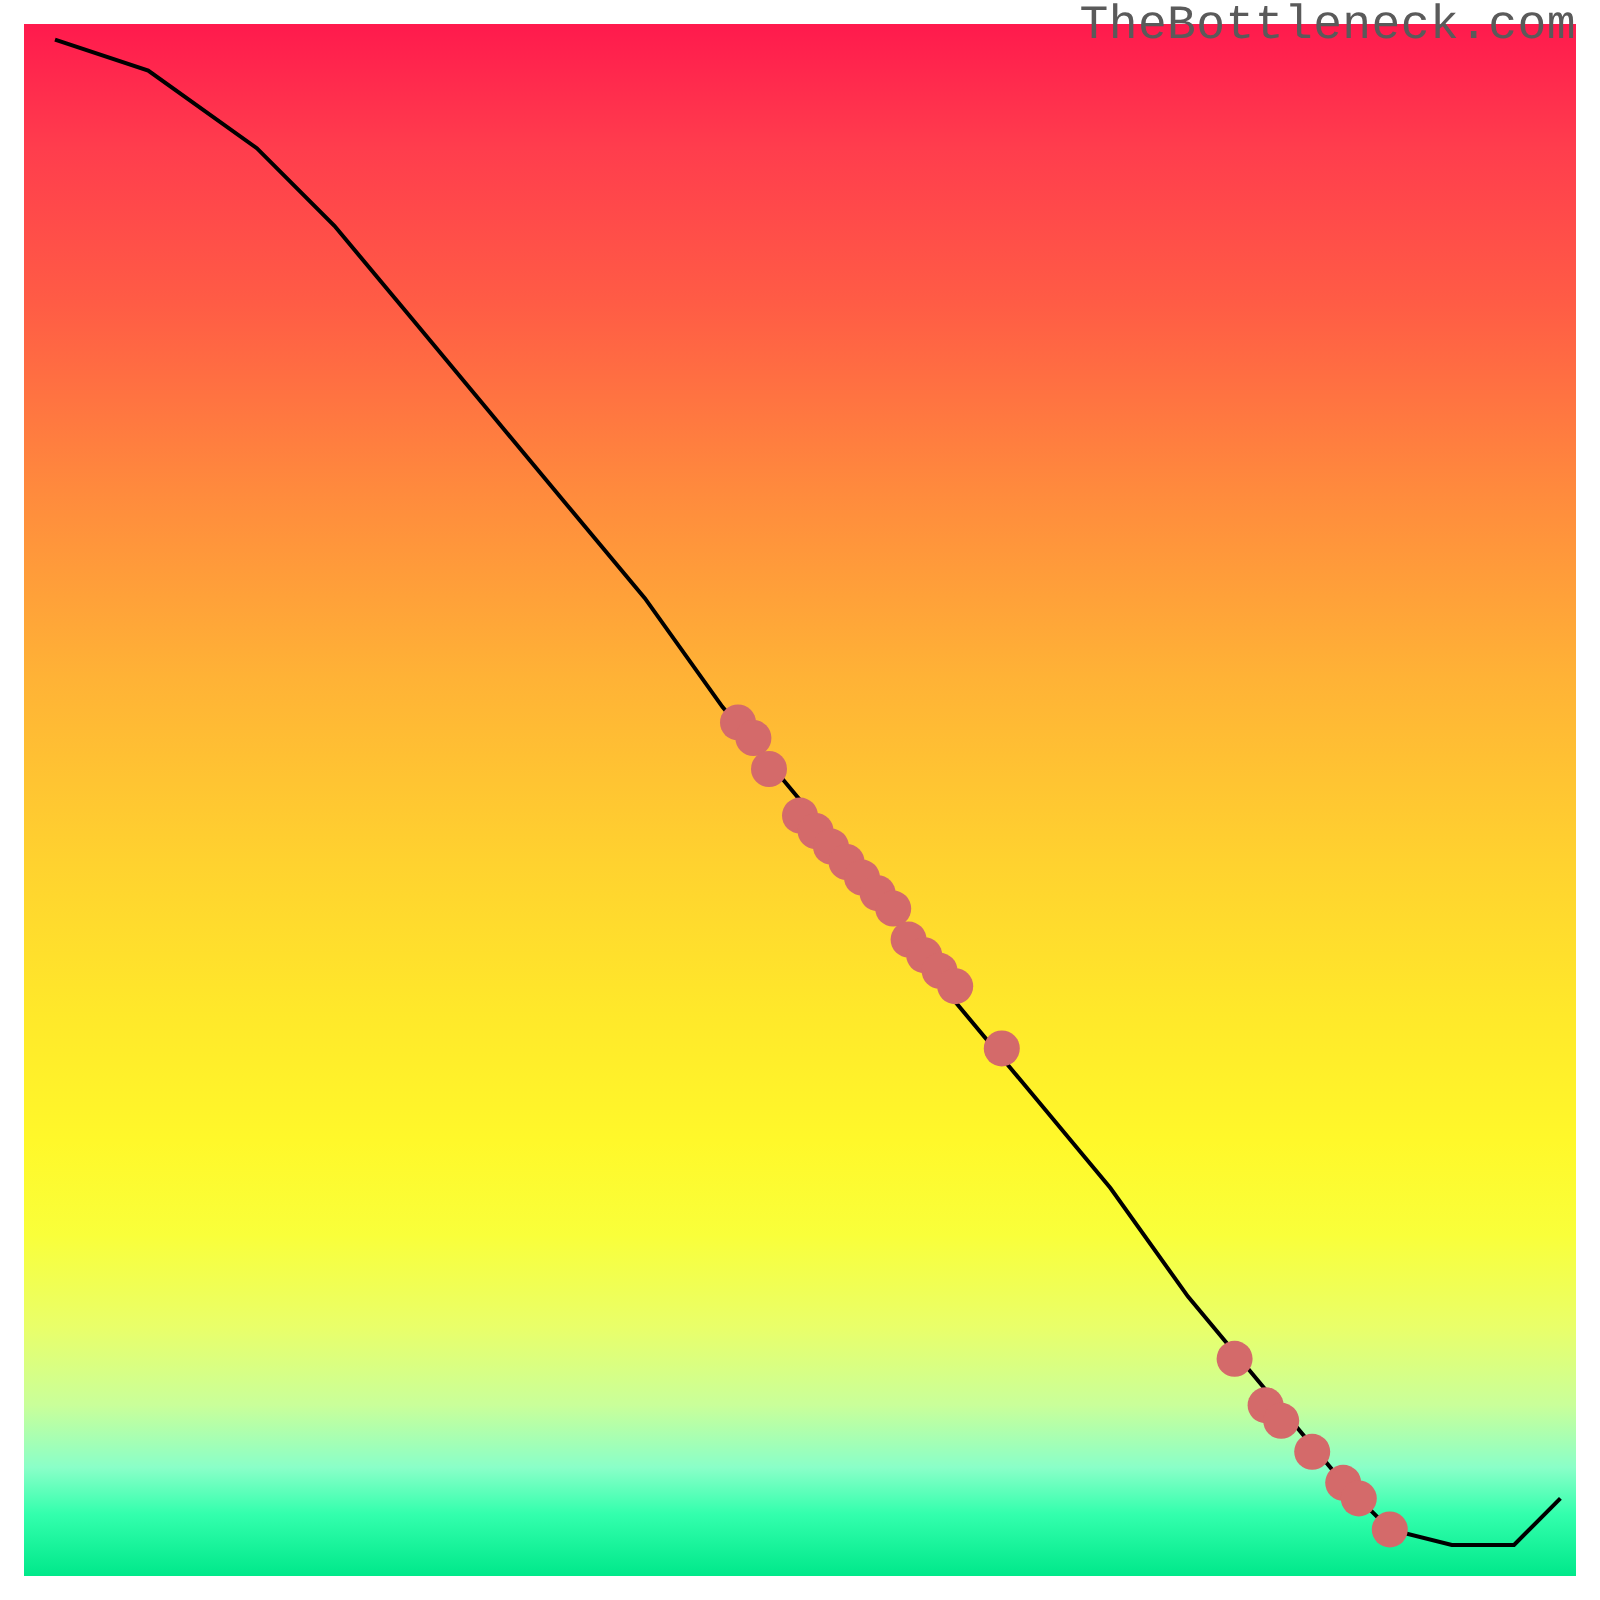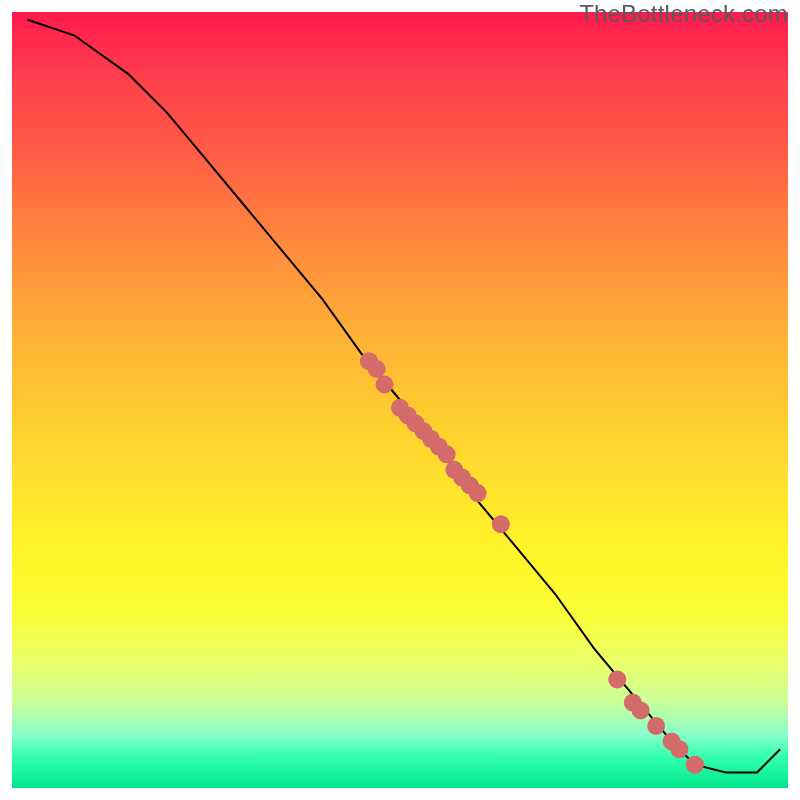--- a/index.html
+++ b/index.html
@@ -8,20 +8,21 @@
     width: 800px;
     height: 800px;
     overflow: hidden;
     font-family: Arial, Helvetica, sans-serif;
   }
   .chart-container {
     position: relative;
     width: 800px;
     height: 800px;
     background: #ffffff;
+    font-family: Liberation Mono, monospace;
   }
   .gradient-bg {
     position: absolute;
     left: 12px;
     top: 12px;
     width: 776px;
     height: 776px;
     background: linear-gradient(to bottom,
       #ff1a4d 0%,
       #ff3d4d 8%,

